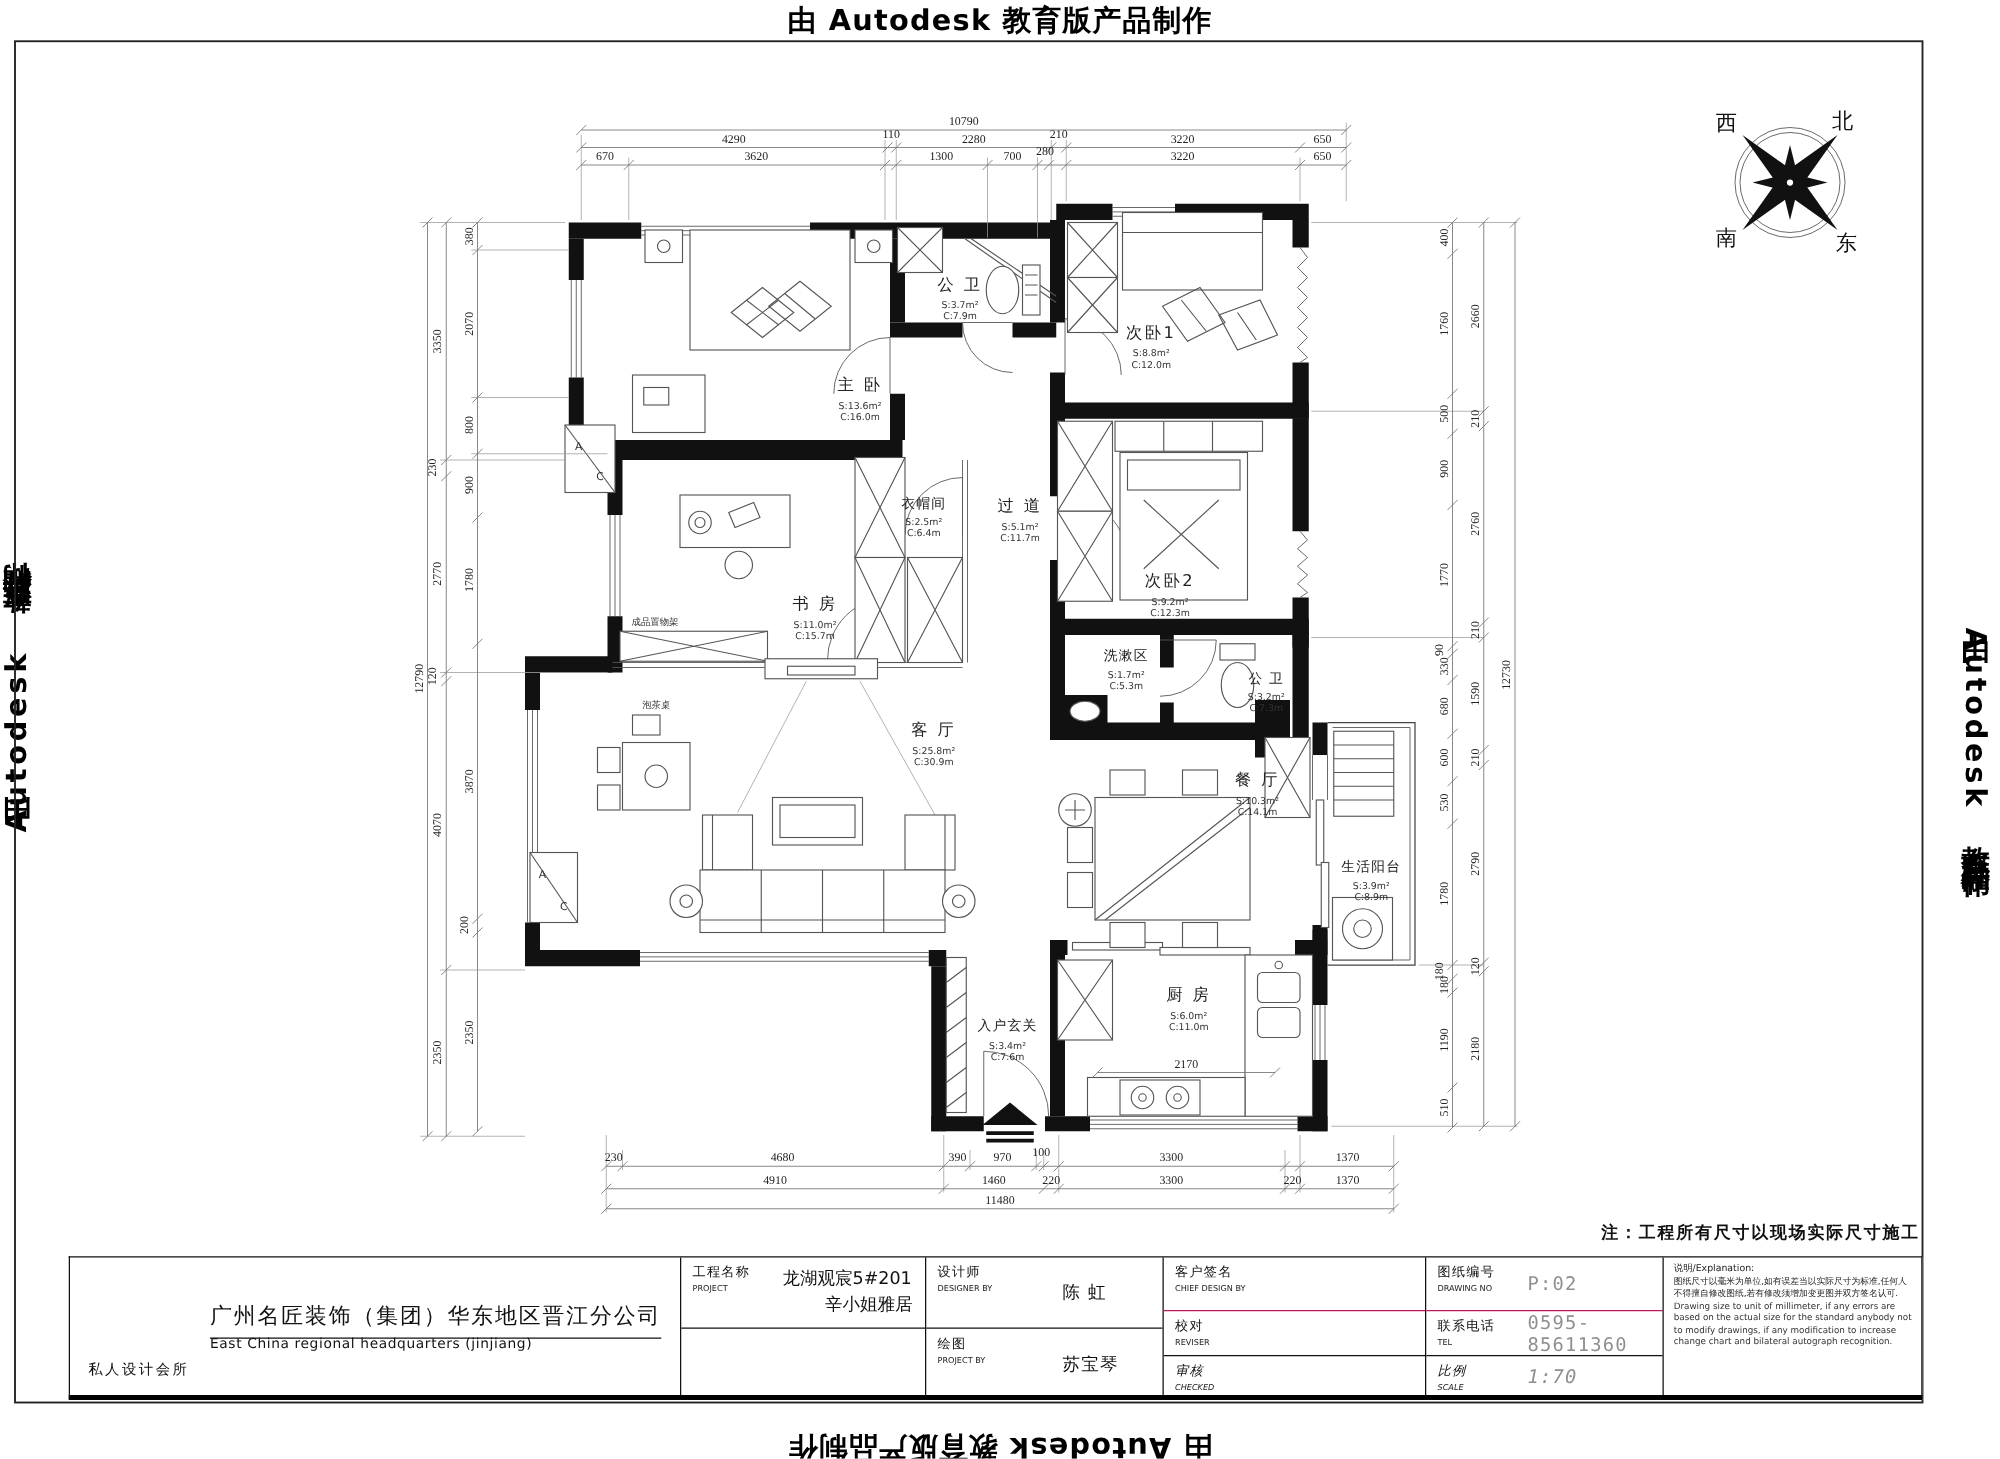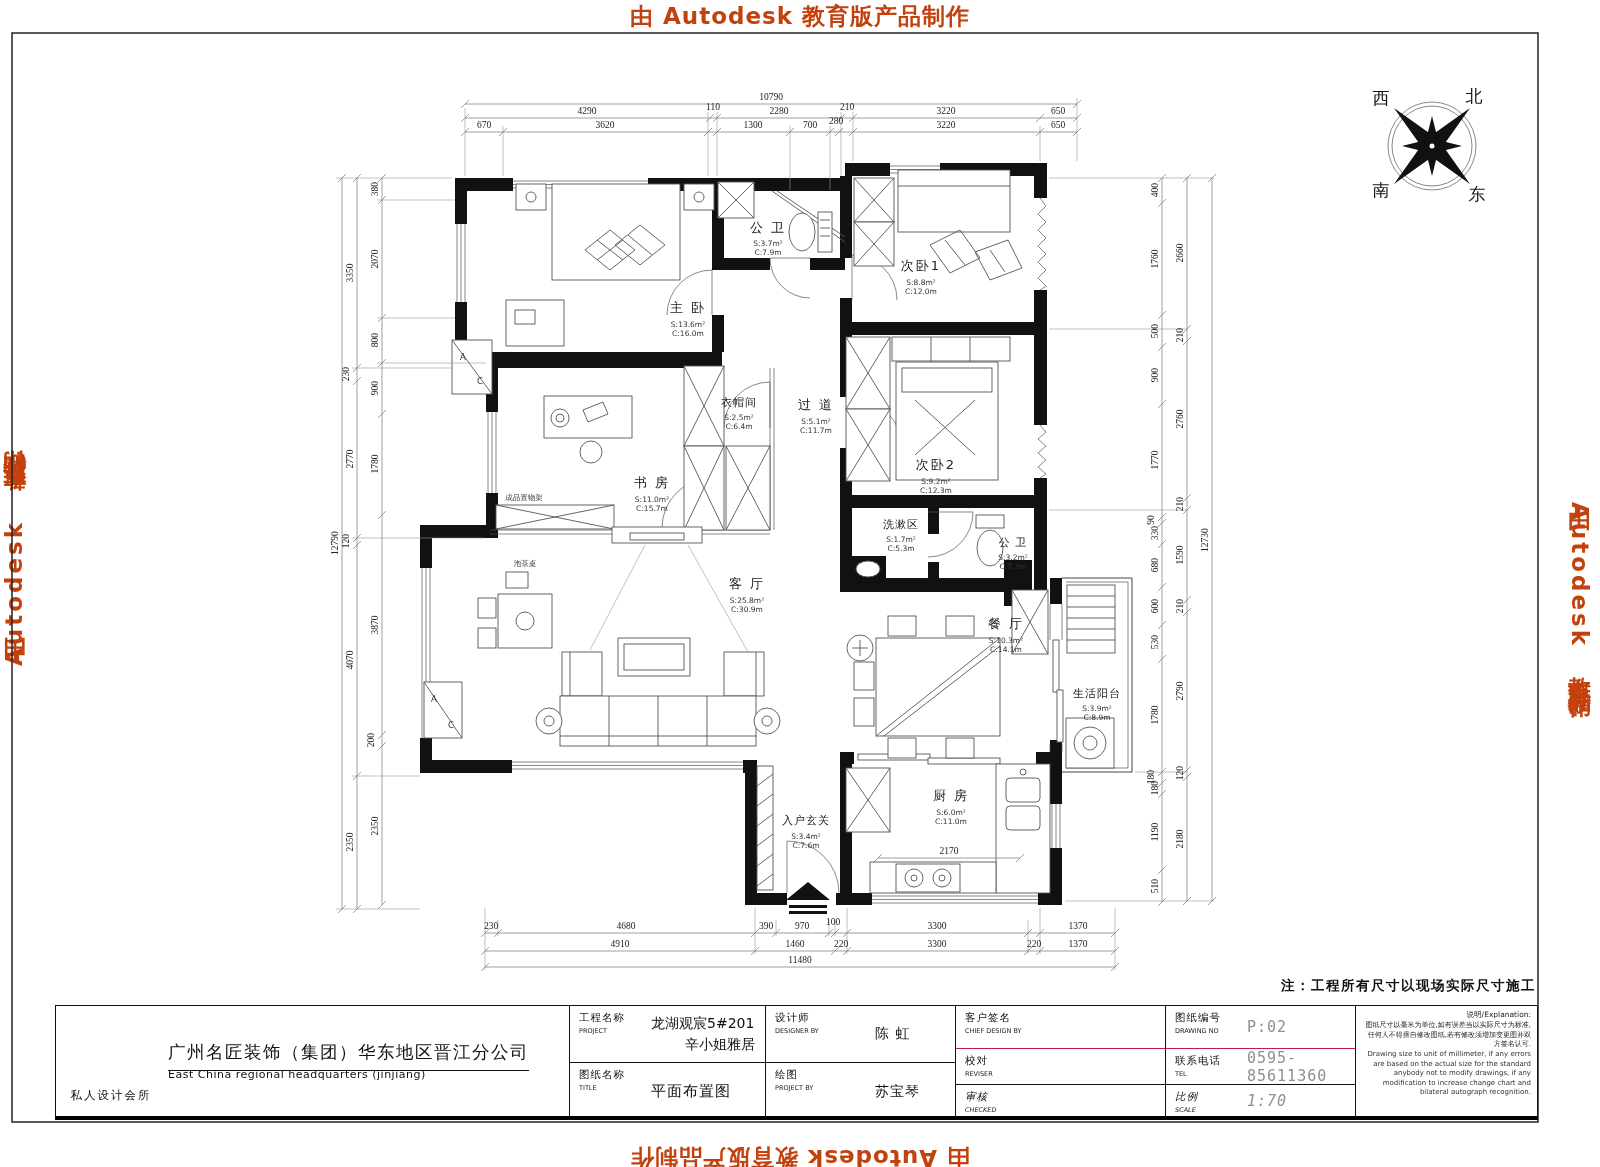--- a/index.html
+++ b/index.html
@@ -1,19 +1,19 @@
 <!DOCTYPE html>
 <html><head>
 <meta charset="utf-8">
 <style>
   html,body{margin:0;padding:0;background:#fff;}
   .page{position:relative;width:1600px;height:1167px;background:#fff;overflow:hidden;
         font-family:"DejaVu Sans","Liberation Sans",sans-serif;color:#111;}
   svg{position:absolute;left:0;top:0;}
-  .banner{font-size:23px;font-weight:600;letter-spacing:1px;color:#c2410c;white-space:nowrap;}
+  .banner{font-size:23px;font-weight:600;letter-spacing:1px;color:#000000;white-space:nowrap;}
   .banner .brand{font-weight:800;}
   .banner-top{position:absolute;top:1px;left:0;right:0;text-align:center;}
   .banner-bottom{position:absolute;bottom:-6px;left:0;right:0;text-align:center;transform:rotate(180deg);}
   .banner-side{position:absolute;top:50%;writing-mode:vertical-rl;letter-spacing:3px;}
   .banner-right{right:4px;transform:translateY(-50%);}
   .banner-left{left:-2px;transform:translateY(-50%) rotate(180deg);}
   .note{position:absolute;top:977px;right:64px;font-size:13.5px;letter-spacing:1.5px;font-weight:600;text-align:right;}
   
   .wall{fill:#111;stroke:none;}
   .thin{stroke:#444;stroke-width:1;fill:none;}
@@ -29,21 +29,21 @@
   .rarea{font:7.5px "DejaVu Sans",sans-serif;fill:#333;text-anchor:middle;}
   .tiny{font:7.5px "DejaVu Sans",sans-serif;fill:#333;text-anchor:middle;}
   .acl{font:8.5px "DejaVu Sans",sans-serif;fill:#333;text-anchor:middle;}
   .cmp{font:17px "DejaVu Sans",sans-serif;fill:#111;text-anchor:middle;}
   
   .tb{position:absolute;left:55px;top:1005px;width:1483px;height:115px;border:1.3px solid #111;
       border-bottom:4px solid #000;display:flex;box-sizing:border-box;background:#fff;font-size:10px;}
   .tb .col{box-sizing:border-box;border-left:1px solid #111;position:relative;}
   .tb .col:first-child{border-left:none;}
   .c-brand{width:488px;}
-  .c-proj{width:196px;margin-left:25px;}
+  .c-proj{width:196px;}
   .c-sign{width:190px;}
   .c-client{width:210px;}
   .c-no{width:190px;}
   .c-expl{flex:1;}
   .row2{height:57px;border-bottom:1px solid #111;box-sizing:border-box;display:flex;}
   .row2b{height:57px;box-sizing:border-box;display:flex;}
   .row3{height:43px;border-bottom:1px solid #be185d;box-sizing:border-box;display:flex;}
   .row3m{height:36px;border-bottom:1px solid #111;box-sizing:border-box;display:flex;}
   .row3b{height:31px;box-sizing:border-box;display:flex;font-style:italic;}
   .lblcell{padding:5px 0 0 9px;width:72px;flex:none;}
@@ -51,21 +51,21 @@
   .lblen{display:block;font-size:6.5px;color:#222;margin-top:2px;white-space:nowrap;}
   .val{align-self:center;font-size:14px;letter-spacing:1px;}
   .valgray{align-self:center;font-size:15px;letter-spacing:1px;color:#8f8f8f;
            font-family:"DejaVu Sans Mono","Liberation Mono",monospace;}
   .studio{position:absolute;left:0px;top:82px;width:110px;text-align:center;font-size:11.5px;letter-spacing:2px;}
   .coname{position:absolute;left:112px;top:34px;font-size:17.5px;letter-spacing:1.5px;
           border-bottom:1.4px solid #111;padding-bottom:6px;white-space:nowrap;}
   .coen{position:absolute;left:112px;top:62px;font-size:11px;letter-spacing:.5px;white-space:nowrap;}
   .projval{align-self:center;font-size:14px;line-height:1.5;}
   .projval .l2{display:block;padding-left:34px;}
-  .expl{padding:4px 6px 0 8px;font-size:7px;line-height:1.35;color:#222;text-align:right;}
+  .expl{padding:4px 6px 0 8px;font-size:7px;line-height:1.35;color:#222;}
   .expl .et{font-size:7.5px;display:block;margin-bottom:1px;}
   .expl .zh{display:block;margin-bottom:1px;}
   .expl .en{display:block;color:#333;}
 </style>
 </head>
 <body>
 
 <div class="page">
 
   <div class="banner banner-top"><span>由</span> <span class="brand">Autodesk</span> <span>教育版产品制作</span></div>
@@ -588,27 +588,20 @@
       <div class="row2">
         <div class="lblcell">
           <span class="lblzh">工程名称</span>
           <span class="lblen">PROJECT</span>
         </div>
         <div class="projval">
           <span>龙湖观宸5#201</span>
           <span class="l2">辛小姐雅居</span>
         </div>
       </div>
-      <div class="row2b">
-        <div class="lblcell">
-          <span class="lblzh">图纸名称</span>
-          <span class="lblen">TITLE</span>
-        </div>
-        <div class="val" style="font-size:15px">平面布置图</div>
-      </div>
     </div>
     <div class="col c-sign">
       <div class="row2">
         <div class="lblcell">
           <span class="lblzh">设计师</span>
           <span class="lblen">DESIGNER BY</span>
         </div>
         <div class="val" style="margin-left:28px">陈 虹</div>
       </div>
       <div class="row2b">

